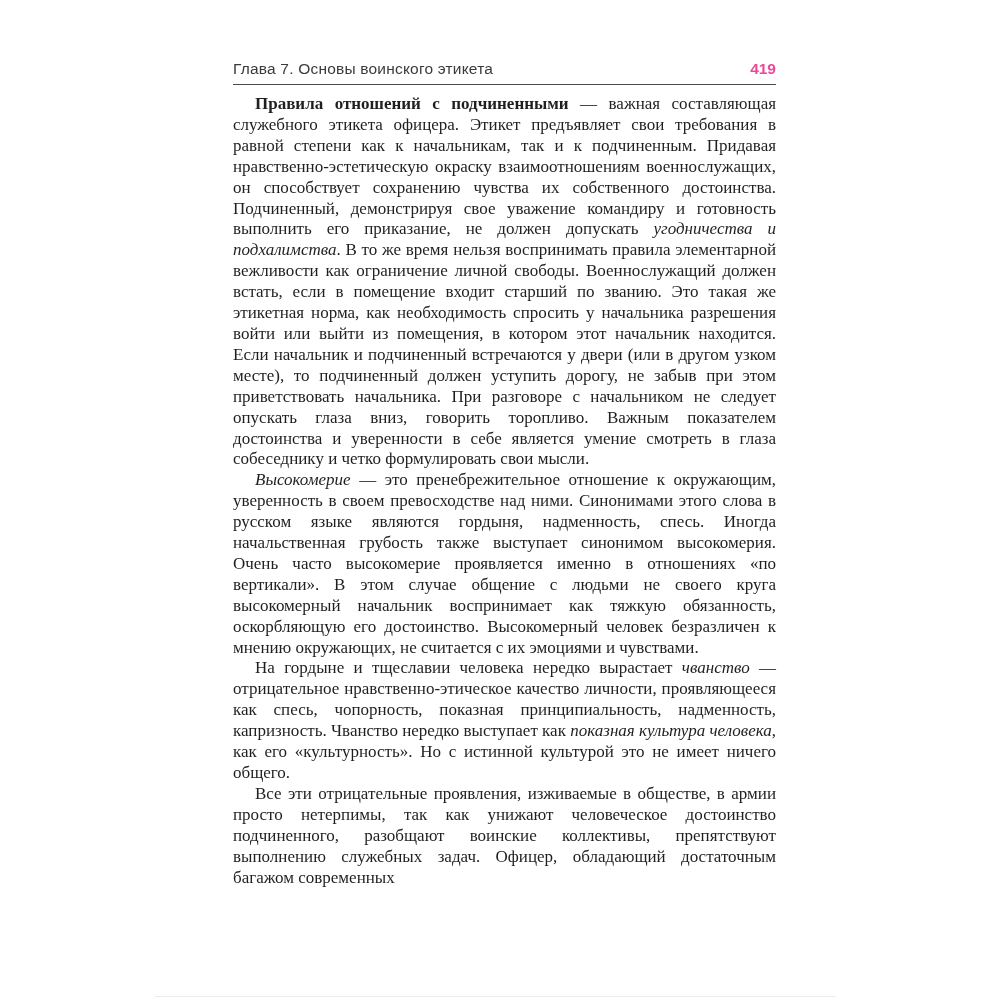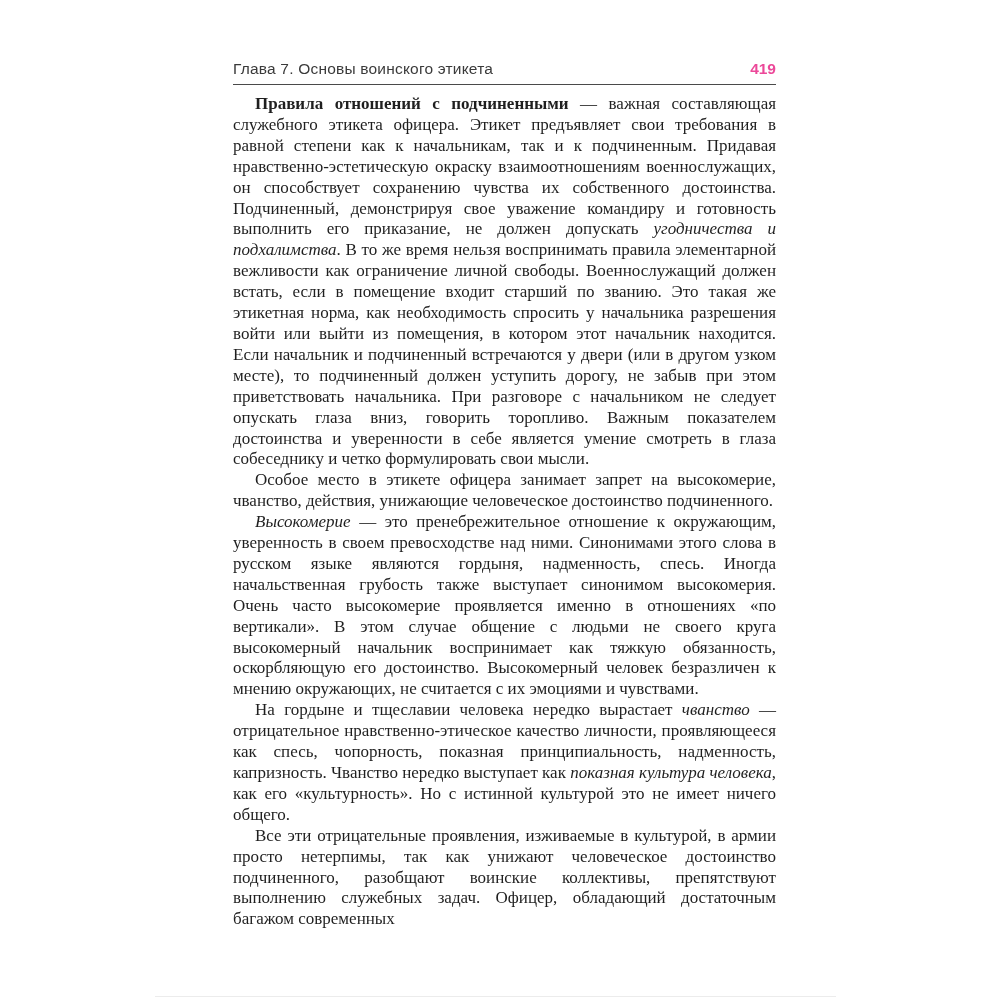--- a/index.html
+++ b/index.html
@@ -81,22 +81,21 @@
 
 <div class="page">
 
   <header class="page-header">
     <span class="chapter-title">Глава 7. Основы воинского этикета</span>
     <span class="page-number">419</span>
   </header>
 
   <main class="page-body" id="body-text">
       <p class="para"><span class="run bold">Правила отношений с подчиненными</span><span class="run normal"> — важная составляющая служебного этикета офицера. Этикет предъявляет свои требования в равной степени как к начальникам, так и к подчиненным. Придавая нравственно-эстетическую окраску взаимоотношениям военнослужащих, он способствует сохранению чувства их собственного достоинства. Подчиненный, демонстрируя свое уважение командиру и готовность выполнить его приказание, не должен допускать </span><span class="run italic">угодничества и подхалимства</span><span class="run normal">. В то же время нельзя воспринимать правила элементарной вежливости как ограничение личной свободы. Военнослужащий должен встать, если в помещение входит старший по званию. Это такая же этикетная норма, как необходимость спросить у начальника разрешения войти или выйти из помещения, в котором этот начальник находится. Если начальник и подчиненный встречаются у двери (или в другом узком месте), то подчиненный должен уступить дорогу, не забыв при этом приветствовать начальника. При разговоре с начальником не следует опускать глаза вниз, говорить торопливо. Важным показателем достоинства и уверенности в себе является умение смотреть в глаза собеседнику и четко формулировать свои мысли.</span></p>
-      <p class="para"><span class="run normal">Особое место в этикете офицера занимает запрет на высокомерие, чванство, действия, унижающие человеческое достоинство подчиненного.</span></p>
       <p class="para"><span class="run italic">Высокомерие</span><span class="run normal"> — это пренебрежительное отношение к окружающим, уверенность в своем превосходстве над ними. Синонимами этого слова в русском языке являются гордыня, надменность, спесь. Иногда начальственная грубость также выступает синонимом высокомерия. Очень часто высокомерие проявляется именно в отношениях «по вертикали». В этом случае общение с людьми не своего круга высокомерный начальник воспринимает как тяжкую обязанность, оскорбляющую его достоинство. Высокомерный человек безразличен к мнению окружающих, не считается с их эмоциями и чувствами.</span></p>
       <p class="para"><span class="run normal">На гордыне и тщеславии человека нередко вырастает </span><span class="run italic">чванство</span><span class="run normal"> — отрицательное нравственно-этическое качество личности, проявляющееся как спесь, чопорность, показная принципиальность, надменность, капризность. Чванство нередко выступает как </span><span class="run italic">показная культура человека</span><span class="run normal">, как его «культурность». Но с истинной культурой это не имеет ничего общего.</span></p>
-      <p class="para"><span class="run normal">Все эти отрицательные проявления, изживаемые в культурой, в армии просто нетерпимы, так как унижают человеческое достоинство подчиненного, разобщают воинские коллективы, препятствуют выполнению служебных задач. Офицер, обладающий достаточным багажом современных</span></p>
+      <p class="para"><span class="run normal">Все эти отрицательные проявления, изживаемые в обществе, в армии просто нетерпимы, так как унижают человеческое достоинство подчиненного, разобщают воинские коллективы, препятствуют выполнению служебных задач. Офицер, обладающий достаточным багажом современных</span></p>
     </main>
 
   <div class="edge-right"></div>
   <div class="edge-bottom"></div>
 
 </div>
 
 </body></html>

